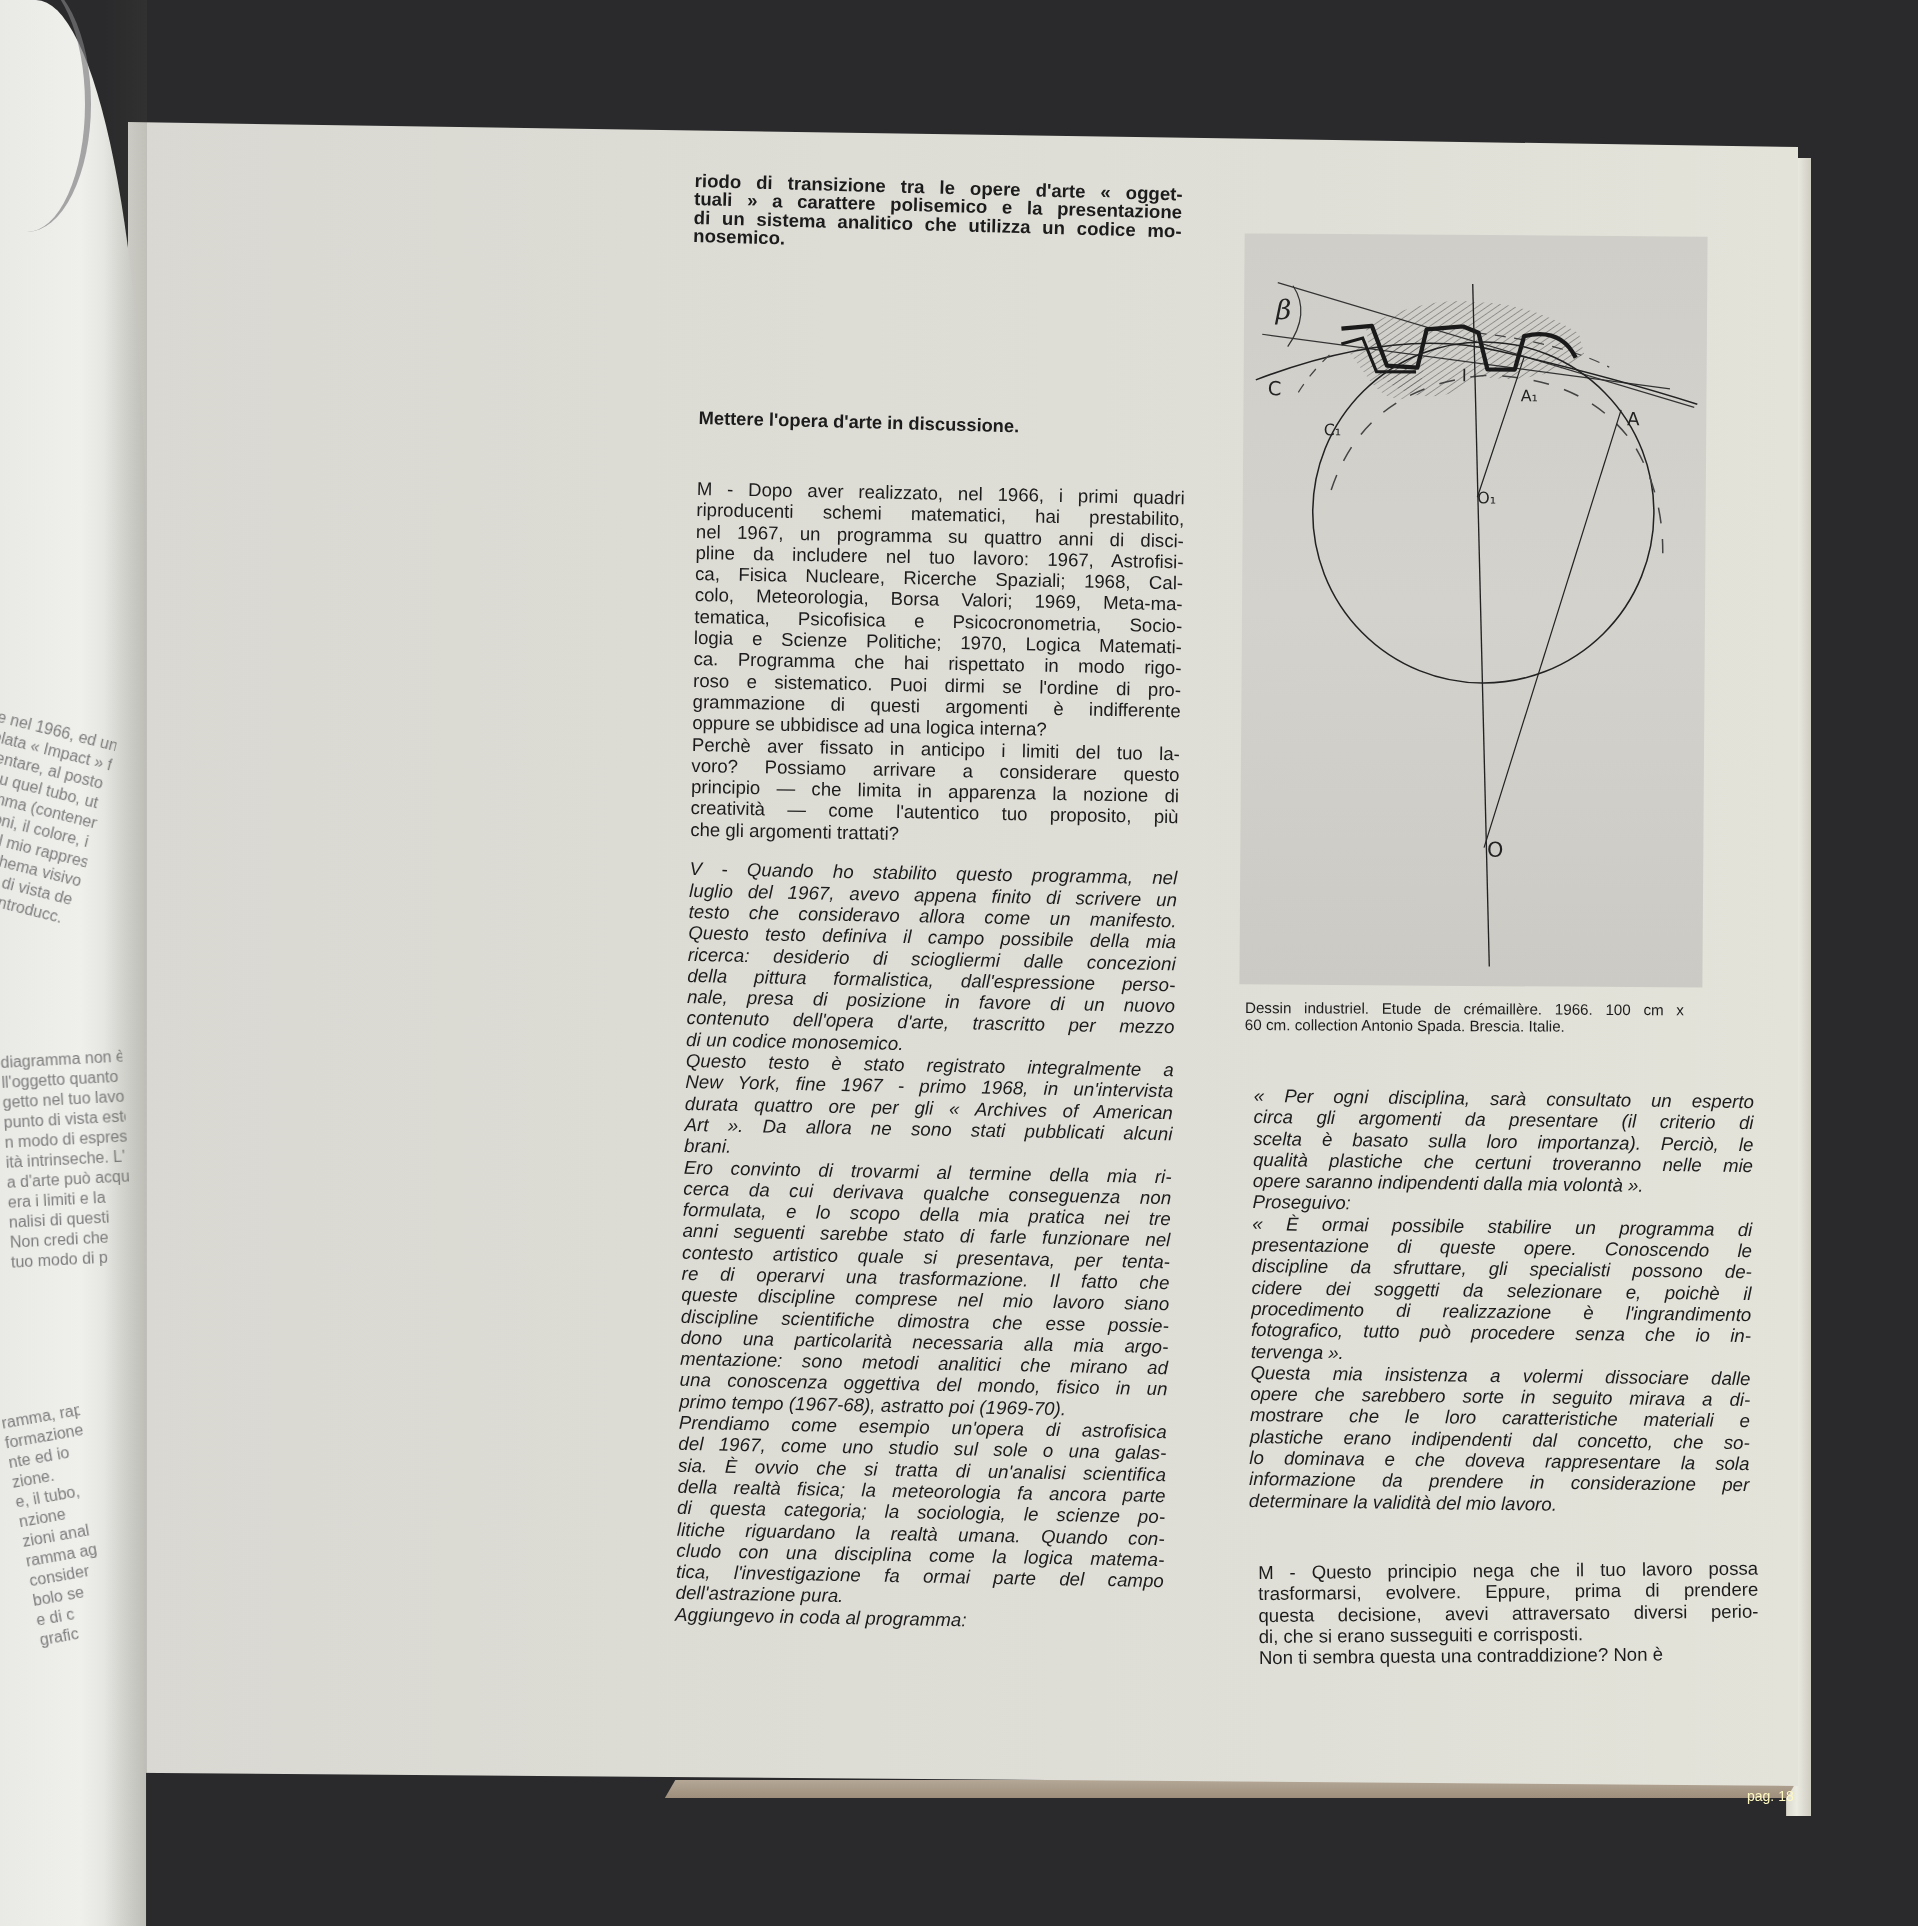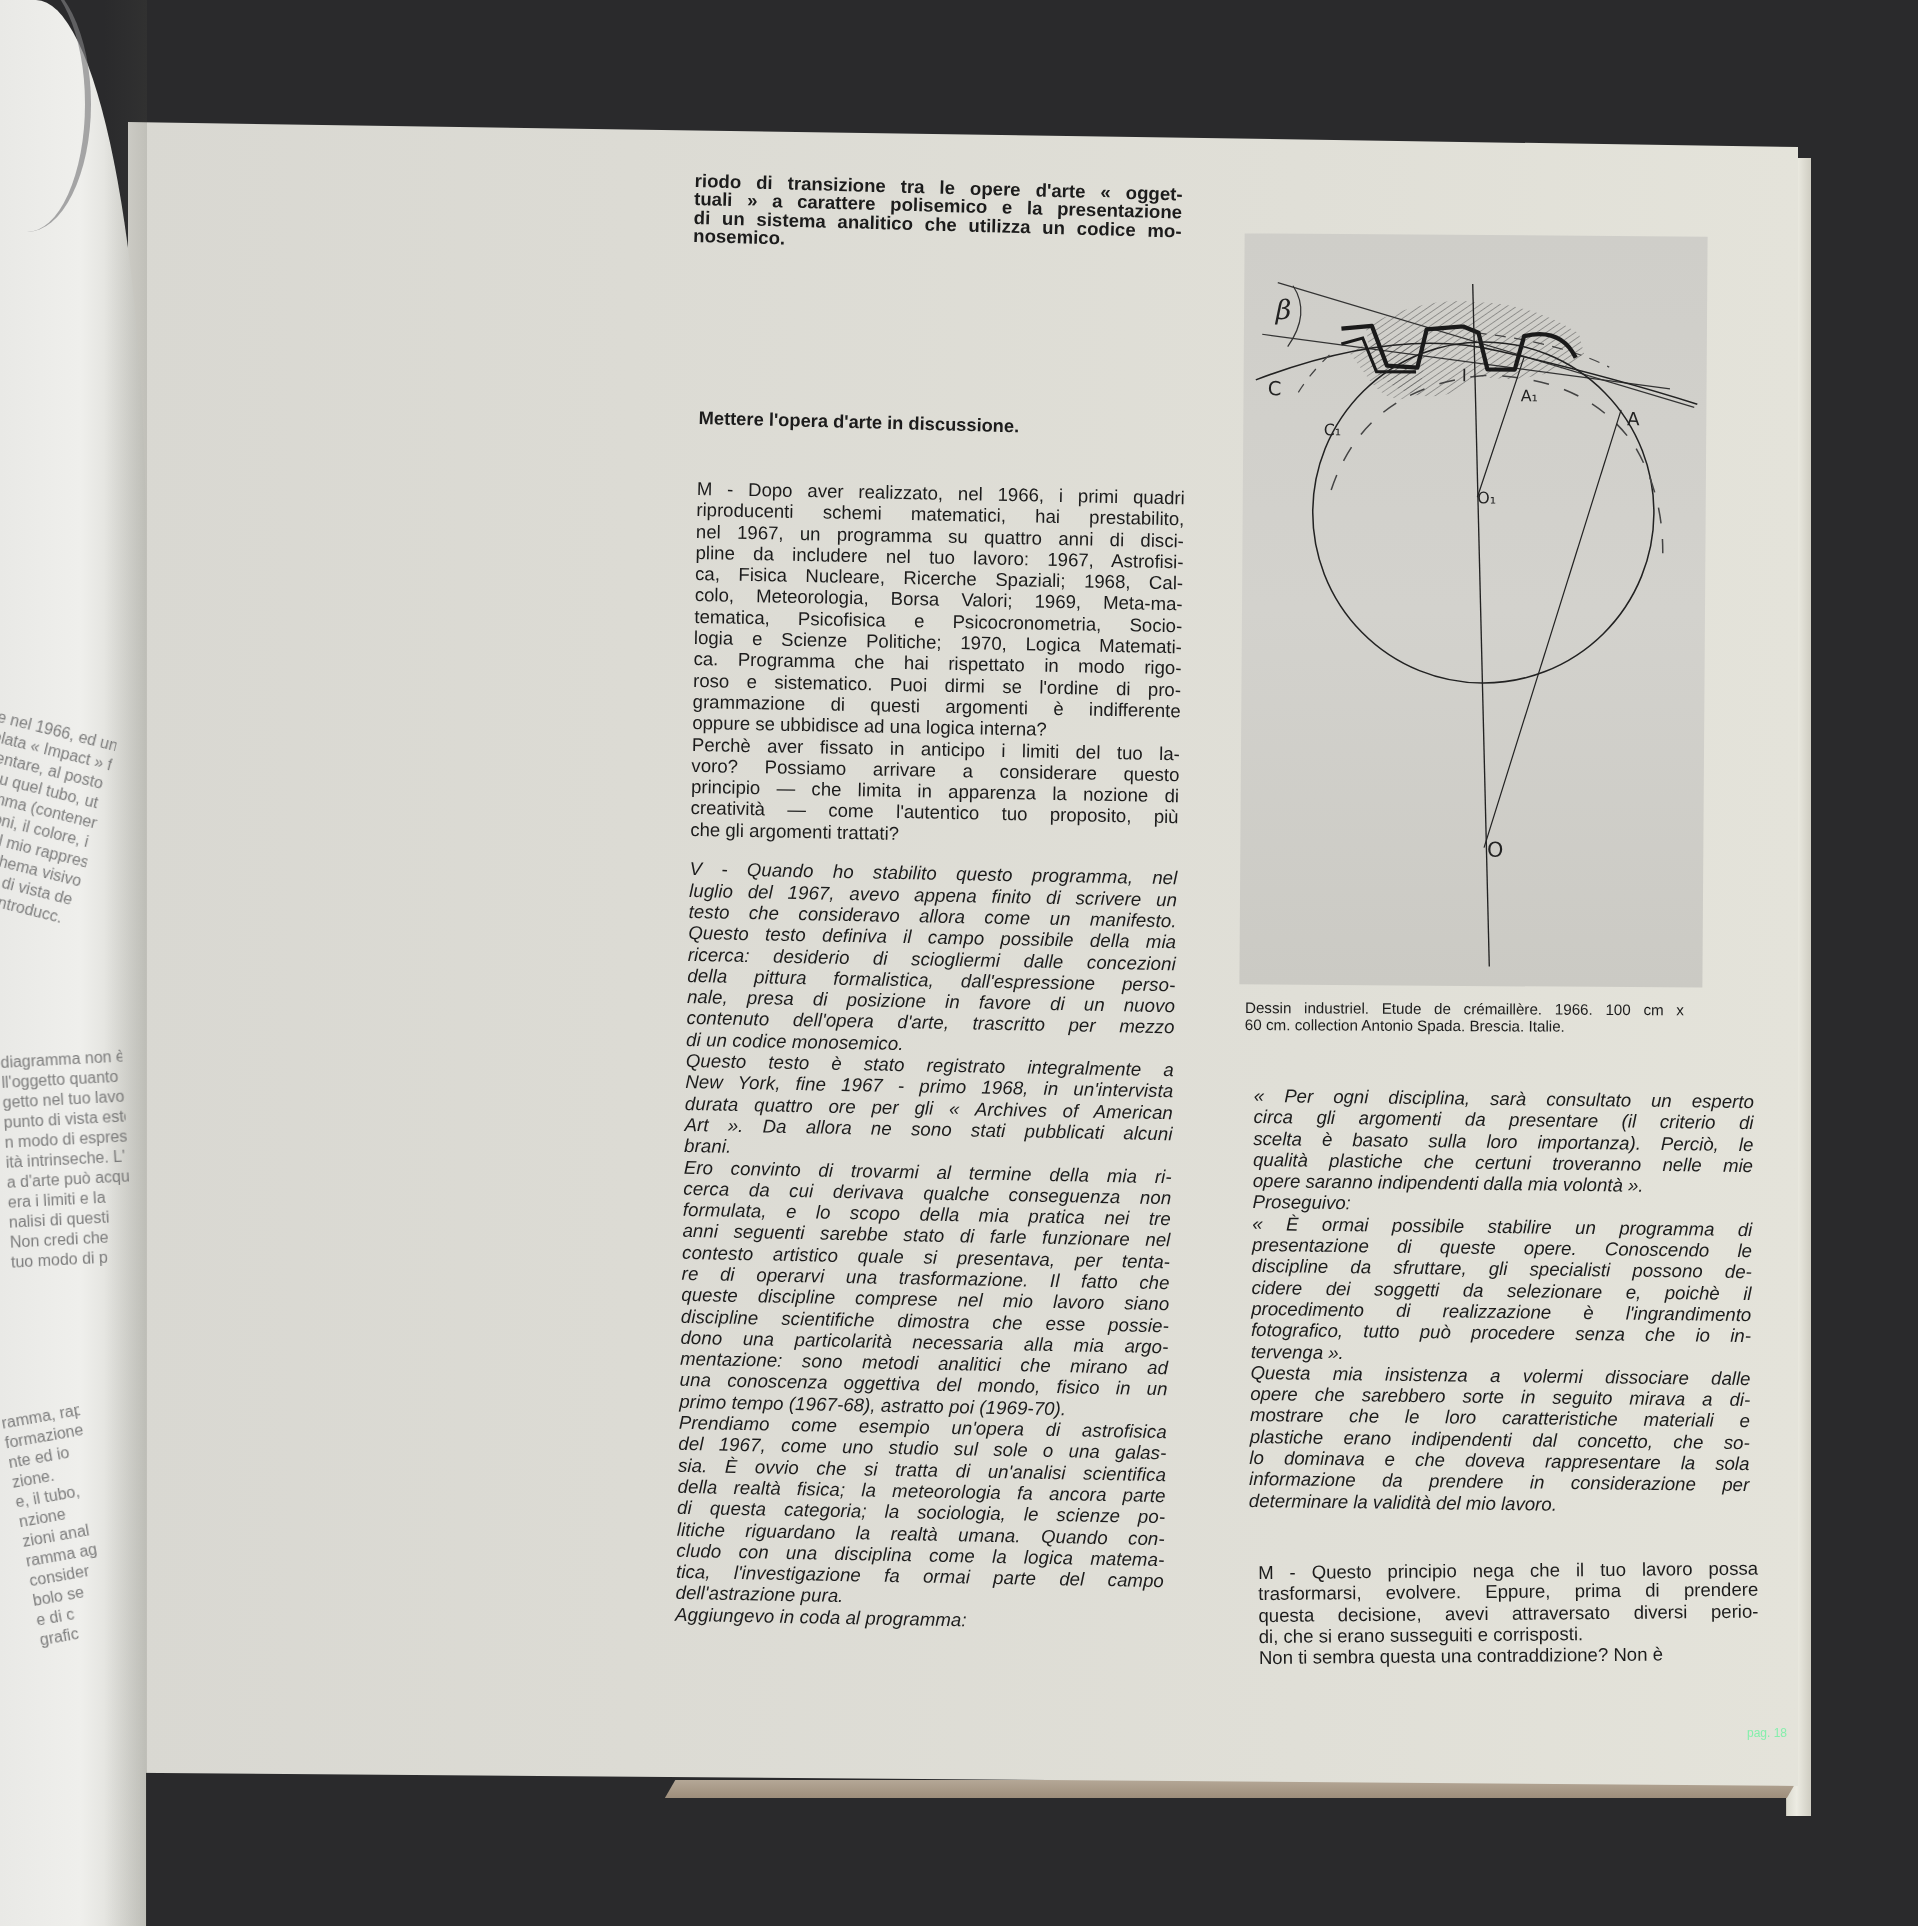--- a/index.html
+++ b/index.html
@@ -58,21 +58,21 @@
     transform-origin:left top;
   }
   .intro { left:695px; top:172px; width:488px; font-weight:bold; line-height:18.3px; transform:rotate(1.6deg); }
   .heading { left:699px; top:407px; width:488px; font-weight:bold; font-size:18.3px; transform:rotate(1.5deg); }
   .body-left { left:697px; top:478px; width:488px; transform:rotate(1.1deg); }
   .body-left .q { margin-bottom:18.3px; }
   .body-left .a { font-style:italic; letter-spacing:0.1px; }
   .caption { left:1245px; top:1000px; width:439px; font-size:15.2px; line-height:16.5px; transform:rotate(.3deg); }
   .body-right { left:1254px; top:1085px; width:500px; font-style:italic; transform:rotate(.7deg); }
   .body-right-q { left:1258px; top:1562px; width:500px; transform:rotate(-0.5deg); }
-  .page-num { position:absolute; left:1747px; top:1726px; font-size:12px; color:#86efac; }
+  .page-num { position:absolute; left:1747px; top:1788px; font-size:14px; color:#fef9c3; }
 
   .line { display:block; white-space:nowrap; text-align:justify; text-align-last:justify; }
   .line.last { text-align-last:left; }
 
   
   .figure {
     position:absolute; left:1242px; top:235px; width:463px; height:751px;
     background:linear-gradient(180deg,#cfcec9,#d3d2cd 50%,#cbcac4);
     transform:rotate(.4deg);
   }

